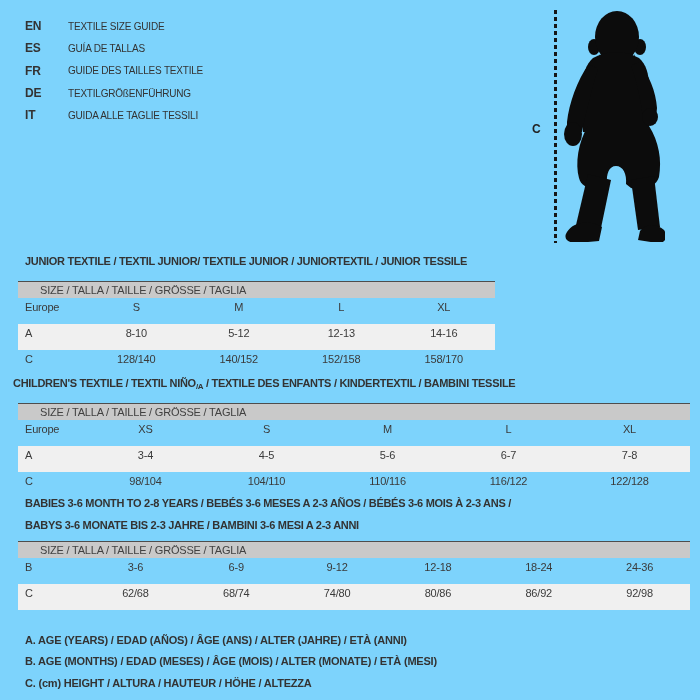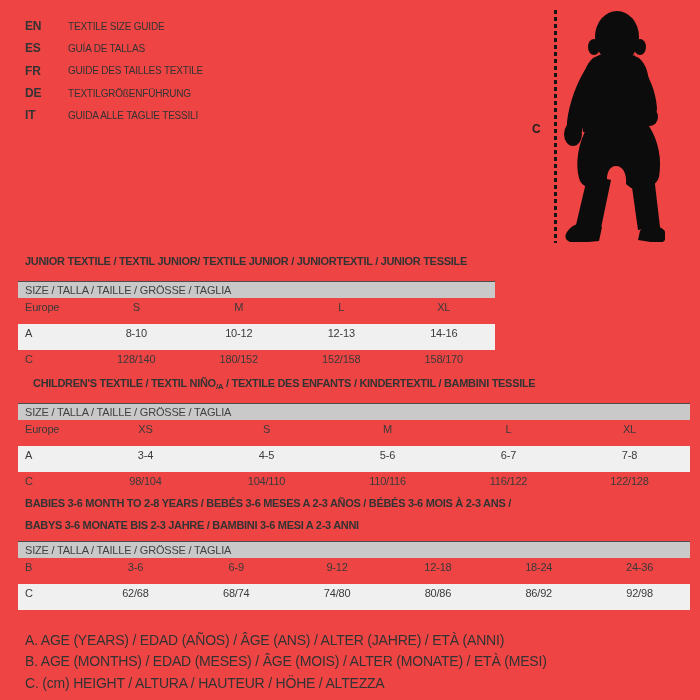--- a/index.html
+++ b/index.html
@@ -1,17 +1,17 @@
 <!DOCTYPE html>
 <html><head>
 <meta charset="utf-8">
 <style>
   html,body { margin:0; padding:0; background:#ffffff; }
   .page {
-    position:relative; width:700px; height:700px; background:#ef4444;
+    position:relative; width:700px; height:700px; background:#7dd3fc;
     font-family:"Liberation Sans","DejaVu Sans",sans-serif;
     color:#3a3a3a; overflow:hidden; font-stretch:condensed;
   }
   
   .lang-block { position:absolute; left:25px; top:15px; }
   .lang-row { display:flex; height:22.3px; align-items:center; }
   .lang-code { width:43px; font-size:12px; font-weight:bold; color:#333; letter-spacing:-0.2px; }
   .lang-title { font-size:10px; font-weight:normal; color:#333; letter-spacing:-0.2px; white-space:nowrap; }
 
   
@@ -21,29 +21,29 @@
   .baby { position:absolute; left:561px; top:6px; }
 
   
   .sec-title { position:absolute; font-size:11px; font-weight:bold; color:#333;
     letter-spacing:-0.3px; white-space:nowrap; line-height:21.5px; }
   .subA { font-size:8px; vertical-align:-2px; }
 
   
   .tbl { position:absolute; font-size:11px; letter-spacing:-0.2px; }
   .tbar { height:16px; line-height:16px; background:#c9c9c9; border-top:1px solid #4d4d4d;
-    padding-left:7px; color:#414141; }
+    padding-left:22px; color:#414141; }
   .trow { display:flex; height:26px; line-height:18px; }
   .trow.stripe { background:#f0f0f0; }
   .tlabel { width:60px; padding-left:7px; }
   .tcell { flex:1; text-align:center; }
 
   
   .notes { position:absolute; left:25px; top:630px; }
-  .note-line { font-size:14px; font-weight:normal; color:#333; line-height:21.3px;
+  .note-line { font-size:11px; font-weight:bold; color:#333; line-height:21.3px;
     letter-spacing:-0.2px; white-space:nowrap; }
 </style>
 </head>
 <body>
 
 <div class="page">
 
   <div class="lang-block">
     <div class="lang-row">
       <span class="lang-code">EN</span>
@@ -106,34 +106,34 @@
     <div class="trow">
       <span class="tlabel">Europe</span>
       <span class="tcell">S</span>
       <span class="tcell">M</span>
       <span class="tcell">L</span>
       <span class="tcell">XL</span>
     </div>
     <div class="trow stripe">
       <span class="tlabel">A</span>
       <span class="tcell">8-10</span>
-      <span class="tcell">10-12</span>
+      <span class="tcell">5-12</span>
       <span class="tcell">12-13</span>
       <span class="tcell">14-16</span>
     </div>
     <div class="trow">
       <span class="tlabel">C</span>
       <span class="tcell">128/140</span>
-      <span class="tcell">180/152</span>
+      <span class="tcell">140/152</span>
       <span class="tcell">152/158</span>
       <span class="tcell">158/170</span>
     </div>
   </div>
 
-  <div class="sec-title" style="left:33px; top:373px;">
+  <div class="sec-title" style="left:13px; top:373px;">
     <span>CHILDREN'S TEXTILE / TEXTIL NIÑO</span><span class="subA">/A</span><span> / TEXTILE DES ENFANTS / KINDERTEXTIL / BAMBINI TESSILE</span>
   </div>
   <div class="tbl" style="left:18px; top:403px; width:672px;">
     <div class="tbar">
       <span>SIZE / TALLA / TAILLE / GRÖSSE / TAGLIA</span>
     </div>
     <div class="trow">
       <span class="tlabel">Europe</span>
       <span class="tcell">XS</span>
       <span class="tcell">S</span>

